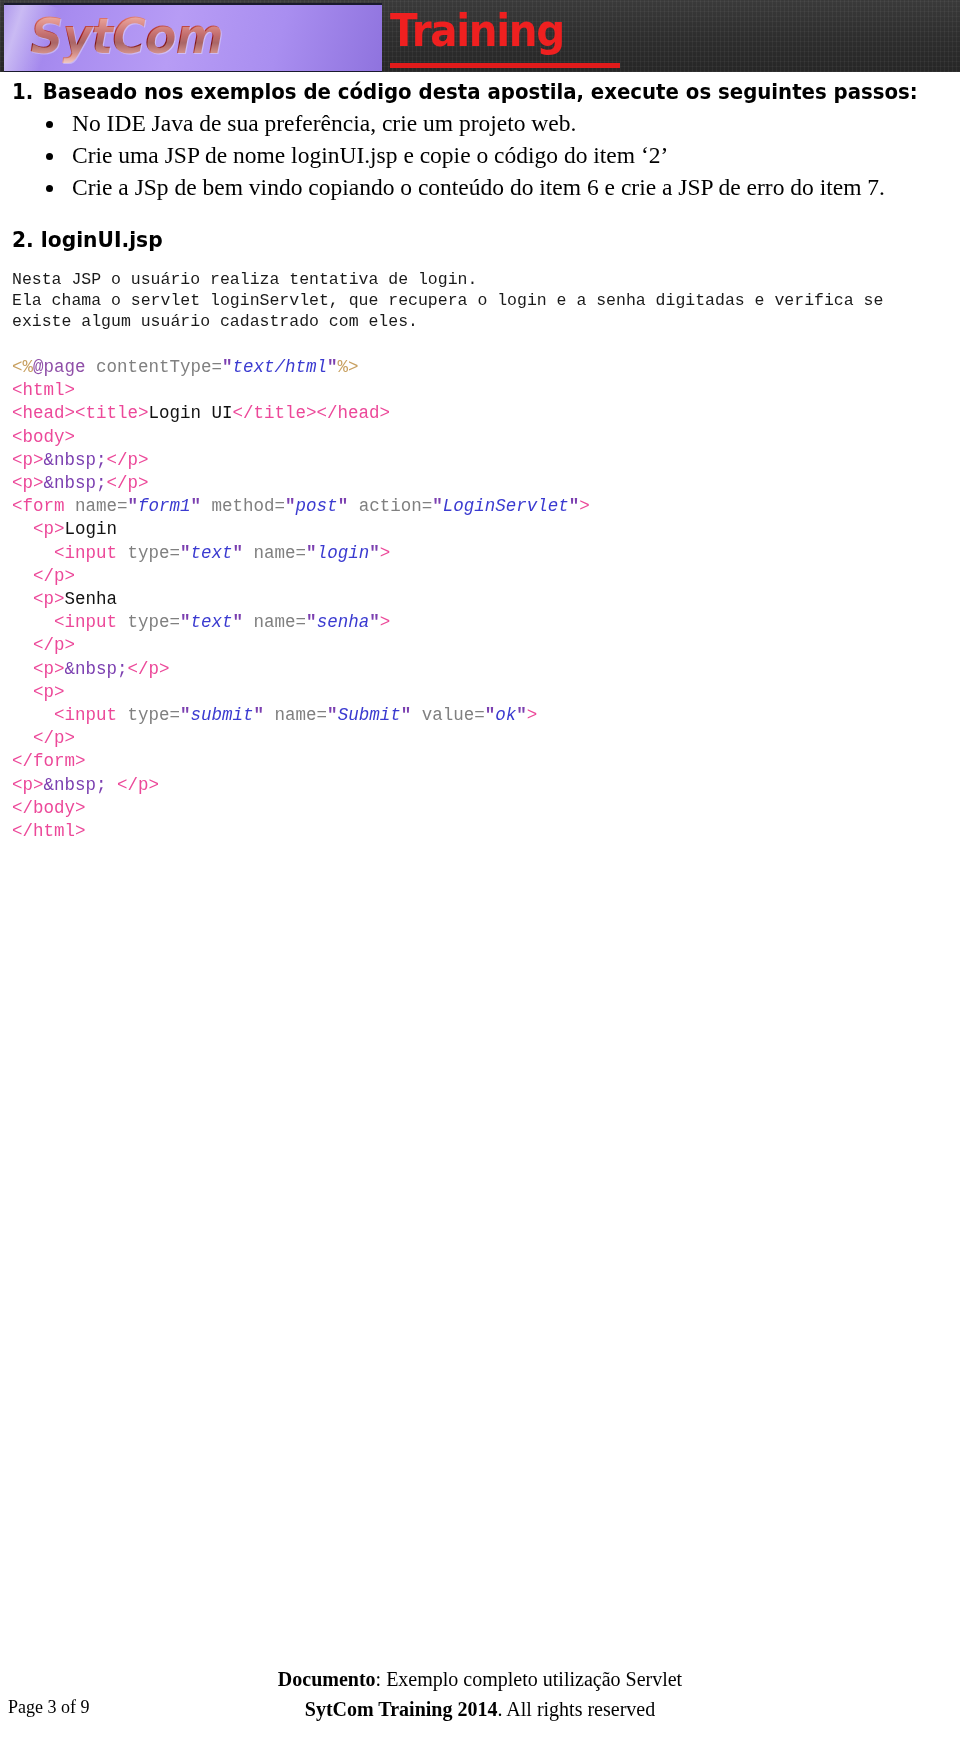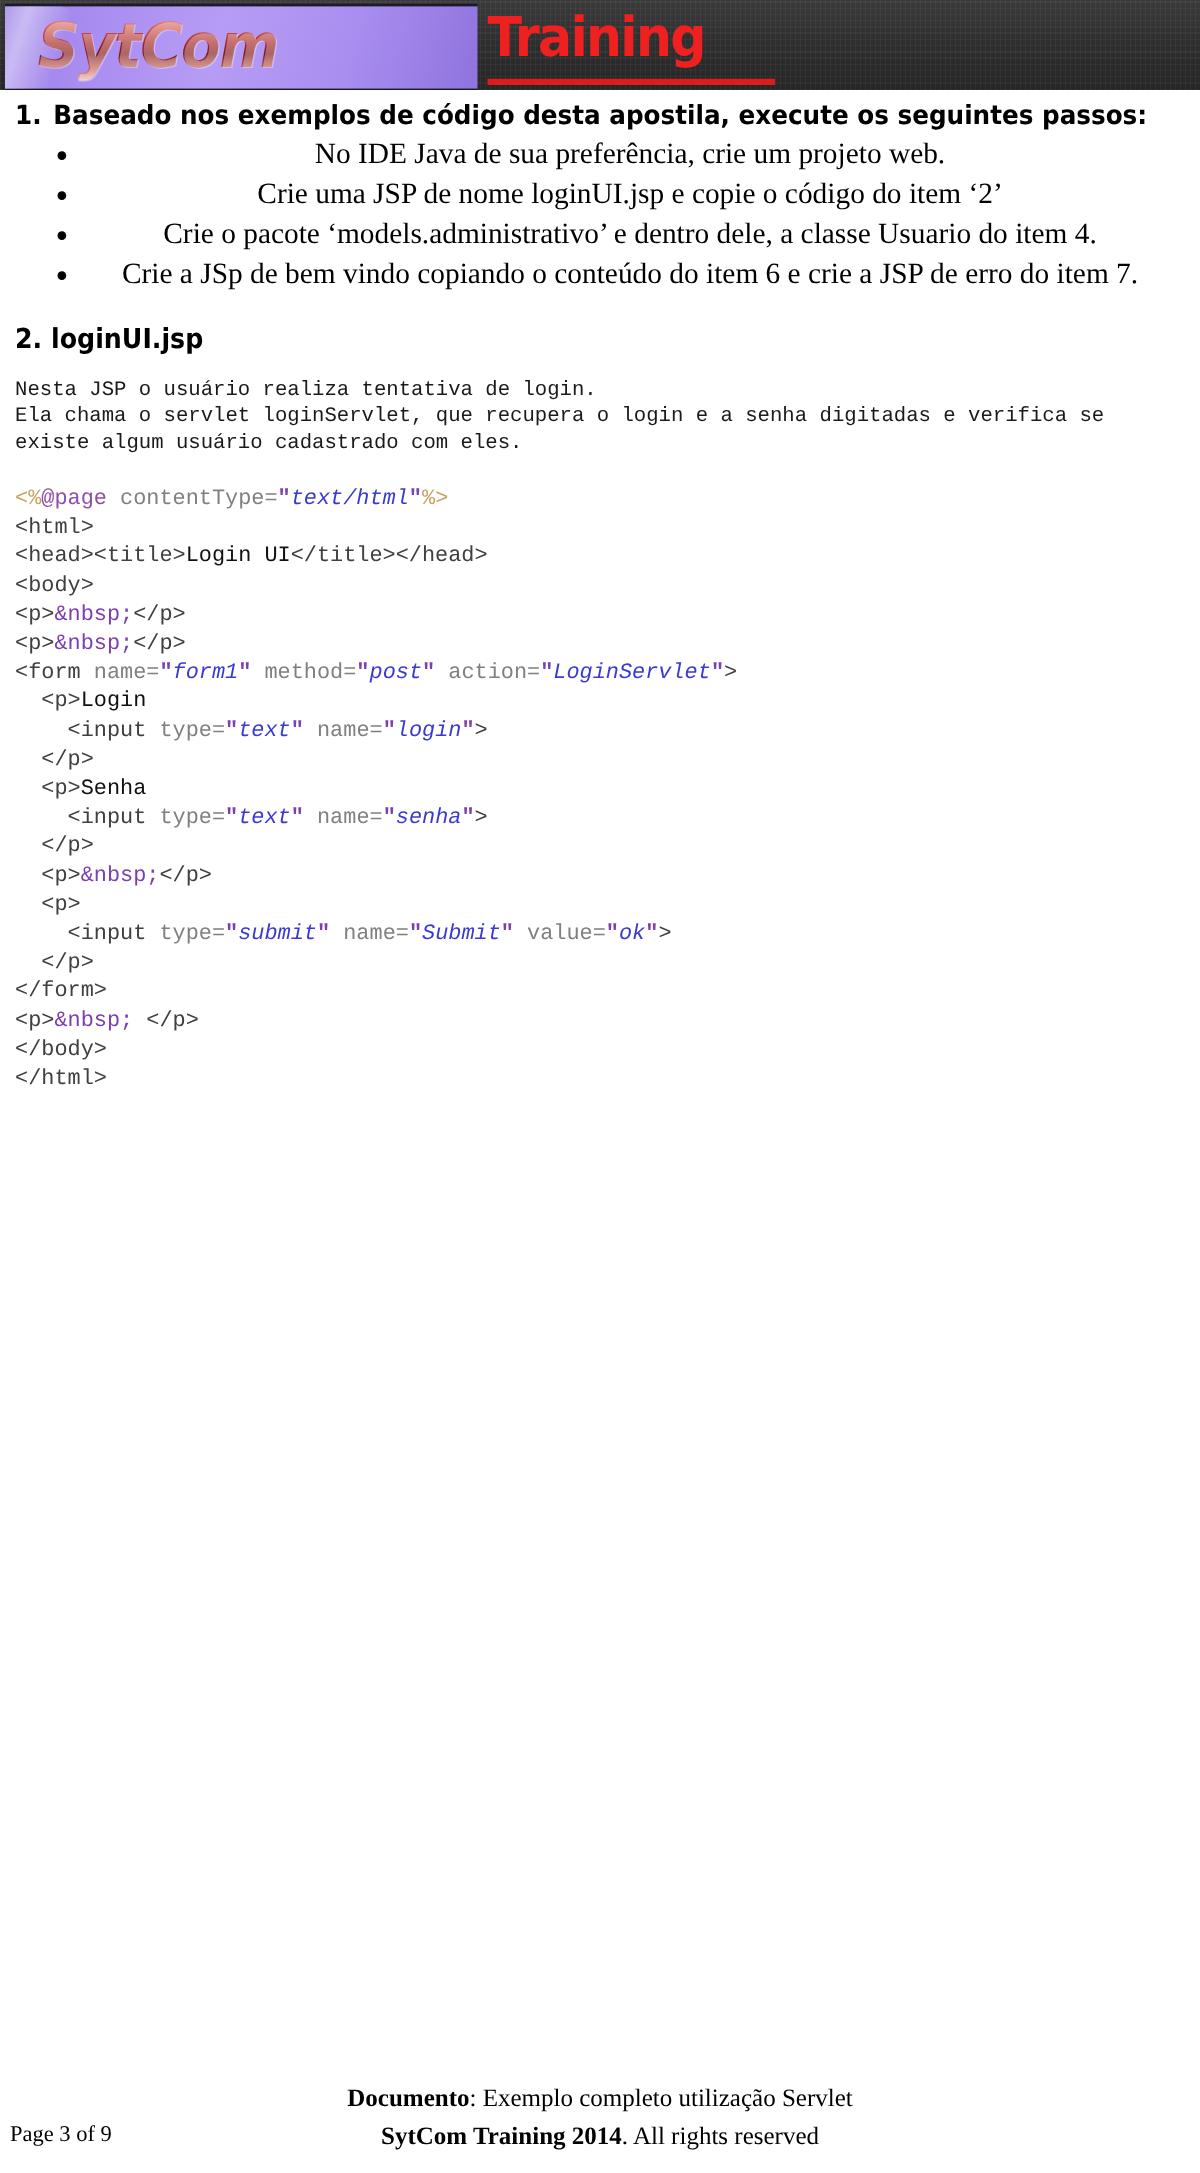--- a/index.html
+++ b/index.html
@@ -123,21 +123,20 @@
     transform-origin: left;
     white-space: nowrap;
   }
   .num-heading .num { margin-right: 10px; }
 
   
   ul.bullets {
     list-style: none;
     margin: 0;
     padding: 0 0 0 62px;
-    text-align: center;
   }
   ul.bullets li {
     position: relative;
     font-family: "Liberation Serif", serif;
     font-size: 23.5px;
     line-height: 31px;
     color: #000;
     margin: 0 0 1px 0;
     padding-right: 14px;
   }
@@ -184,21 +183,21 @@
   
   pre.code {
     font-family: "Liberation Mono", monospace;
     font-size: 17.5px;
     line-height: 23.2px;
     margin: 24px 0 0 2px;
     padding: 0;
     white-space: pre;
     color: #000;
   }
-  .t-tag    { color: #404040; }     
+  .t-tag    { color: #ec4899; }     
   .t-dir    { color: #c8a060; }     
   .t-dirname{ color: #8f4fa8; text-align: center; }     
   .t-attr   { color: #808080; }     
   .t-val    { color: #3a3ad0; font-style: italic; }  
   .t-quote  { color: #7b3fb0; font-style: normal; font-weight: bold; }
   .t-ent    { color: #7b3fb0; }     
   .t-txt    { color: #111111; }     
 
   
   .footer {
@@ -248,21 +247,20 @@
 <div class="doc">
 
   <div class="num-heading">
     <span class="num">1.</span>
     <span>Baseado nos exemplos de código desta apostila, execute os seguintes passos:</span>
   </div>
 
   <ul class="bullets" id="bullet-list">
       <li><span>No IDE Java de sua preferência, crie um projeto web.</span></li>
       <li><span>Crie uma JSP de nome loginUI.jsp e copie o código do item ‘2’</span></li>
-      <li><span>Crie o pacote ‘models.administrativo’ e dentro dele, a classe Usuario do item 4.</span></li>
       <li><span>Crie a JSp de bem vindo copiando o conteúdo do item 6 e crie a JSP de erro do item 7.</span></li>
     </ul>
 
   <div class="sec-heading">2. loginUI.jsp</div>
 
   <div class="mono-desc">Nesta JSP o usuário realiza tentativa de login.
 Ela chama o servlet loginServlet, que recupera o login e a senha digitadas e verifica se
 existe algum usuário cadastrado com eles.</div>
 
   <pre class="code" id="code-block"><span class="t-dir">&lt;%</span><span class="t-dirname">@page</span><span class="t-attr"> contentType=</span><span class="t-quote">"</span><span class="t-val">text/html</span><span class="t-quote">"</span><span class="t-dir">%&gt;</span>

